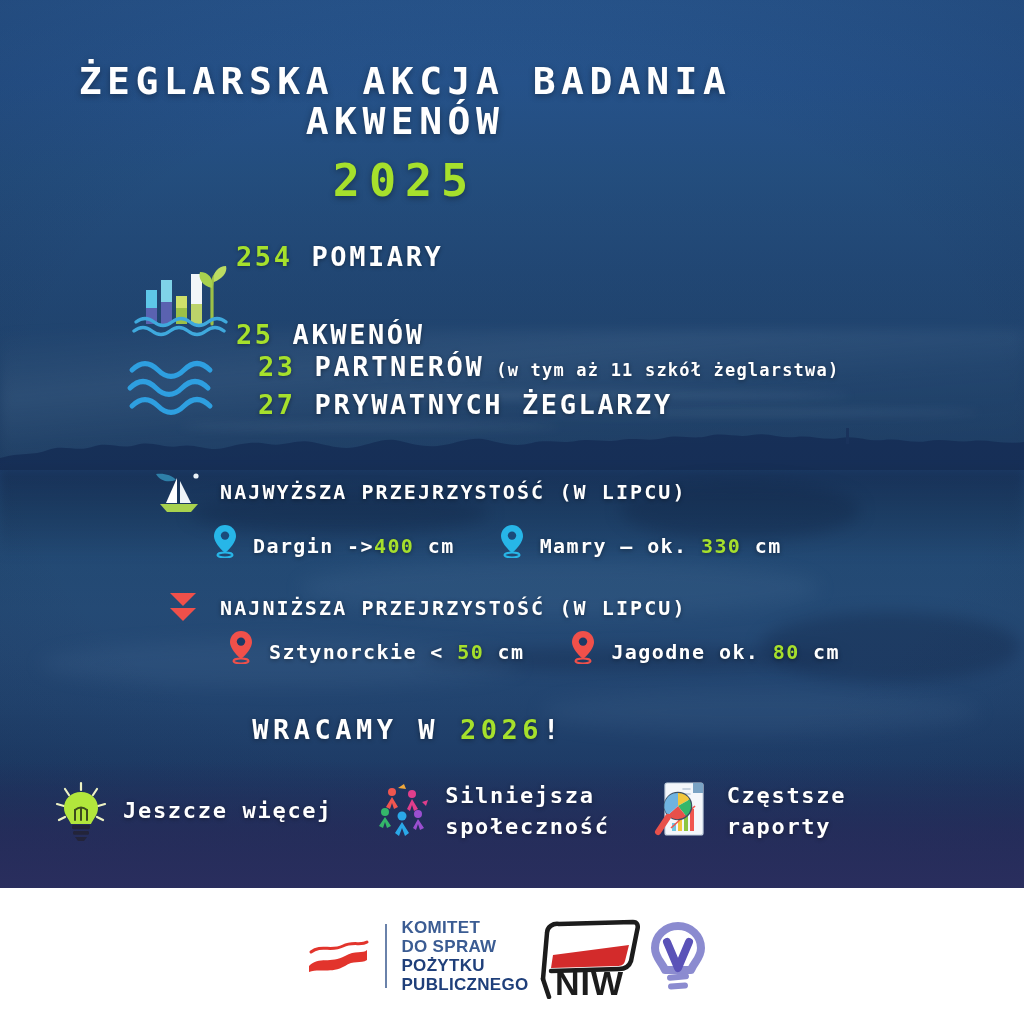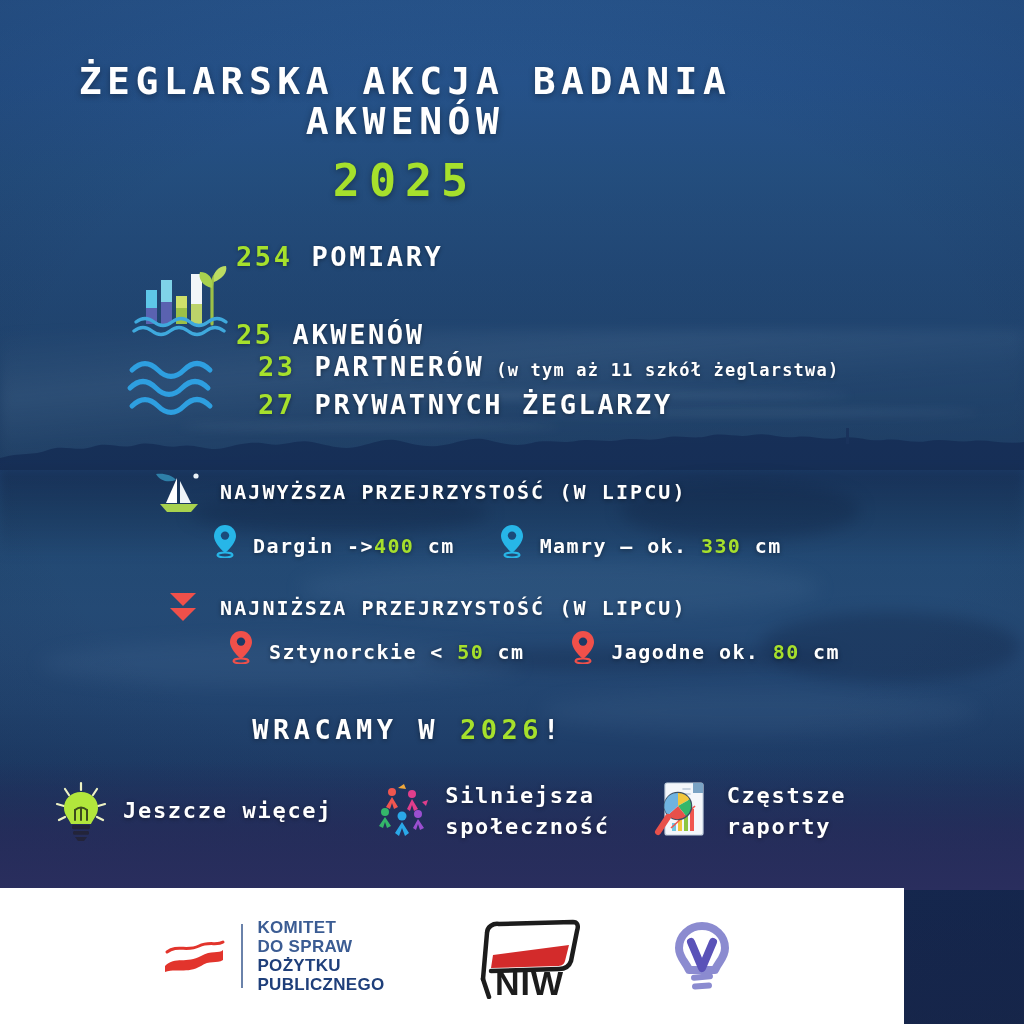--- a/index.html
+++ b/index.html
@@ -128,22 +128,22 @@
   .feature { display:flex; align-items:center; gap:13px; }
   .feature-label {
     font-family:"DejaVu Sans Mono", monospace;
     font-weight:bold; font-size:22px; letter-spacing:1.7px; color:#ffffff;
     line-height:1.42; text-shadow:0 1px 4px rgba(0,0,0,.4);
   }
   .feature-label span { display:block; white-space:nowrap; }
 
   
   .footer {
-    position:absolute; left:0; top:888px; width:904px; height:136px;
-    background:#ffffff; display:flex; align-items:center; justify-content:center; gap:84px;
+    position:absolute; left:0; top:888px; width:1024px; height:136px;
+    background:#ffffff; display:flex; align-items:center; justify-content:center; 
   }
   .logo { display:flex; align-items:center; }
 
   .kdsp-text {
     display:flex; flex-direction:column; line-height:1.12;
     font-family:"Liberation Sans", sans-serif; font-size:17px; letter-spacing:.3px;
   }
   .kdsp-l1 { color:#3b5c93; font-weight:bold; }
   .kdsp-l2 { color:#3b5c93; font-weight:bold; }
   .kdsp-l3 { color:#1f3f7a; font-weight:bold; }

